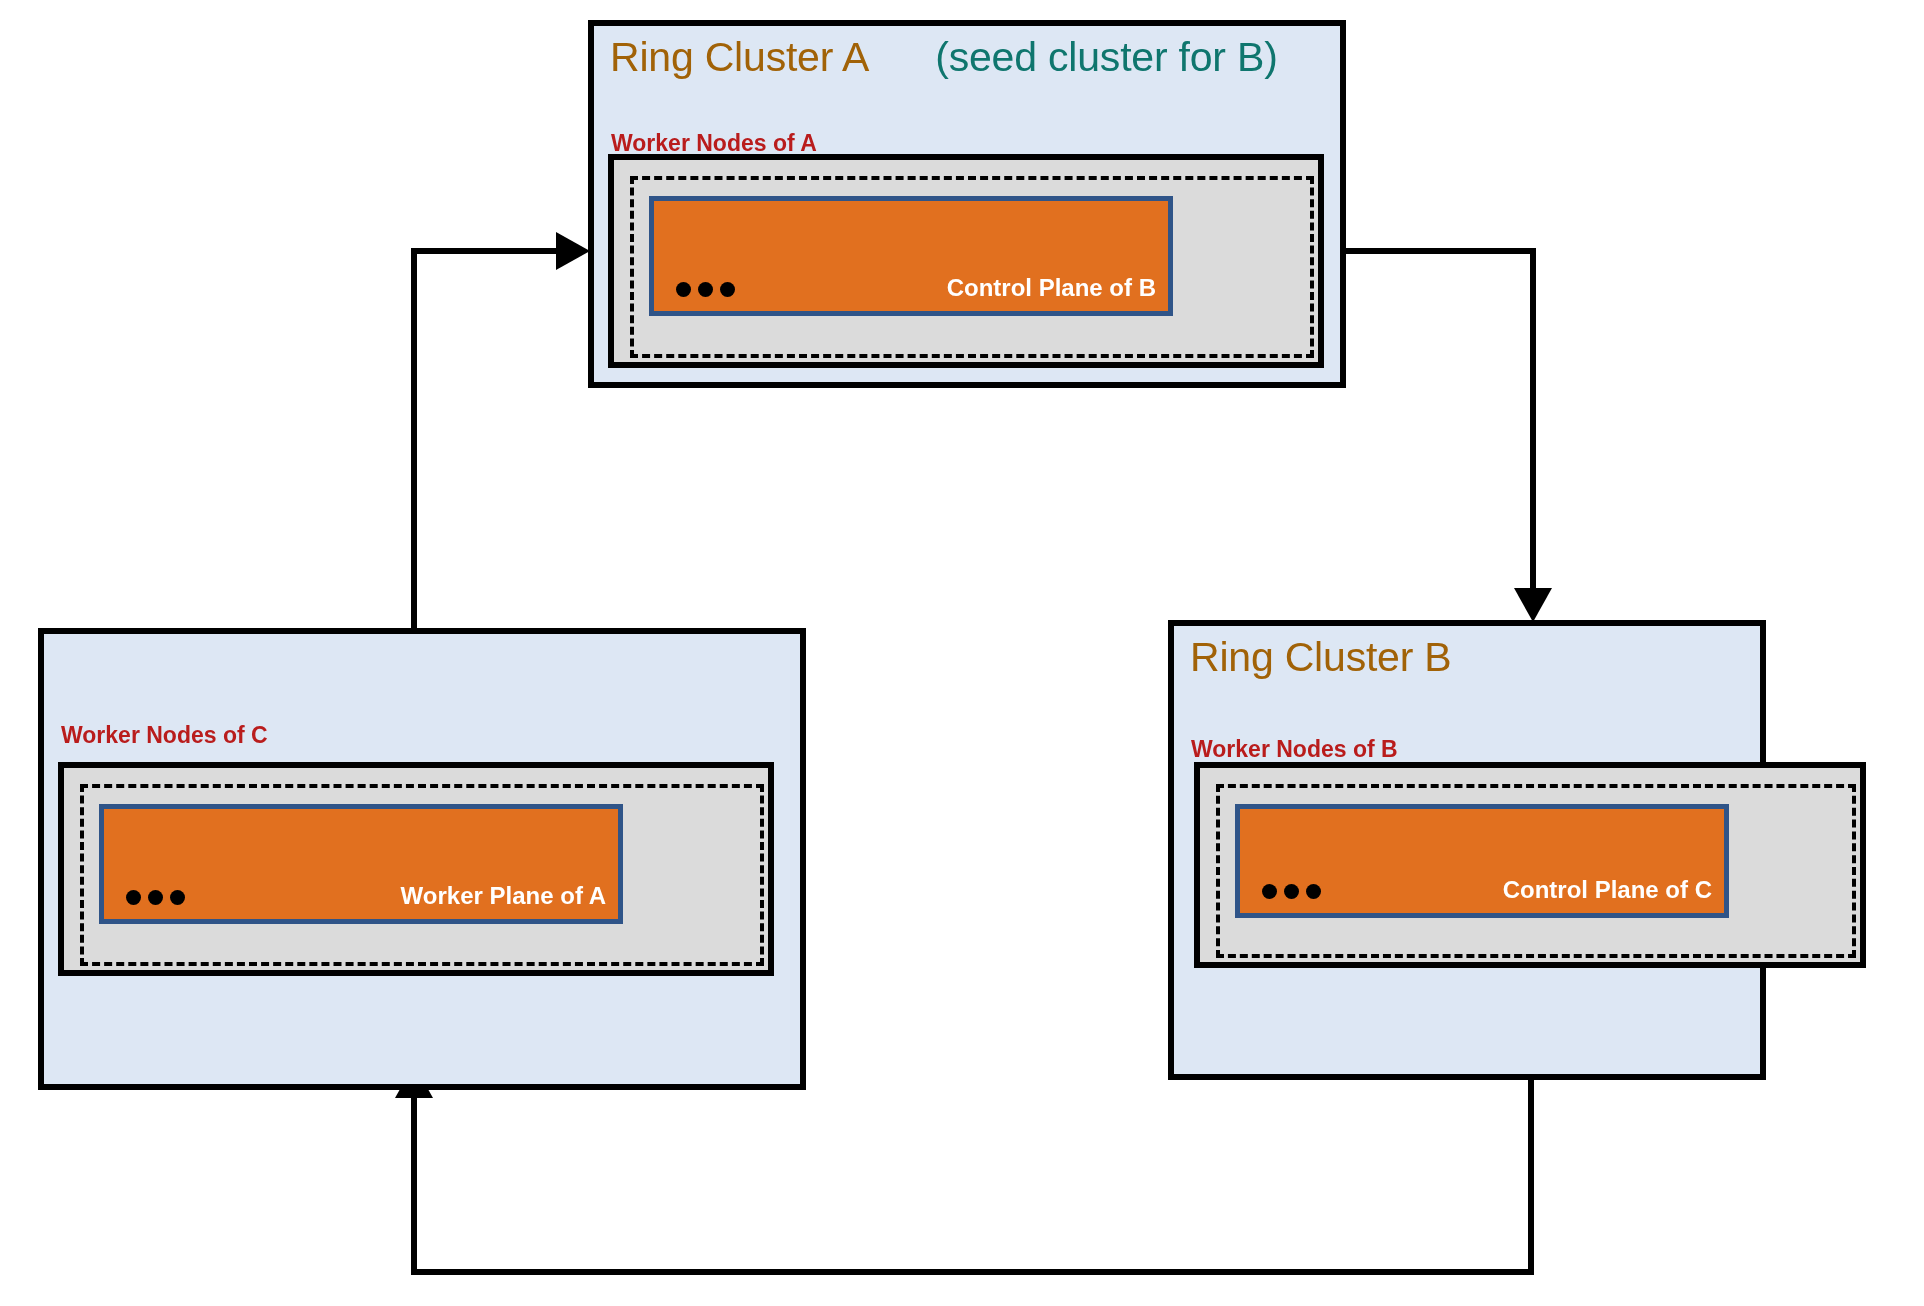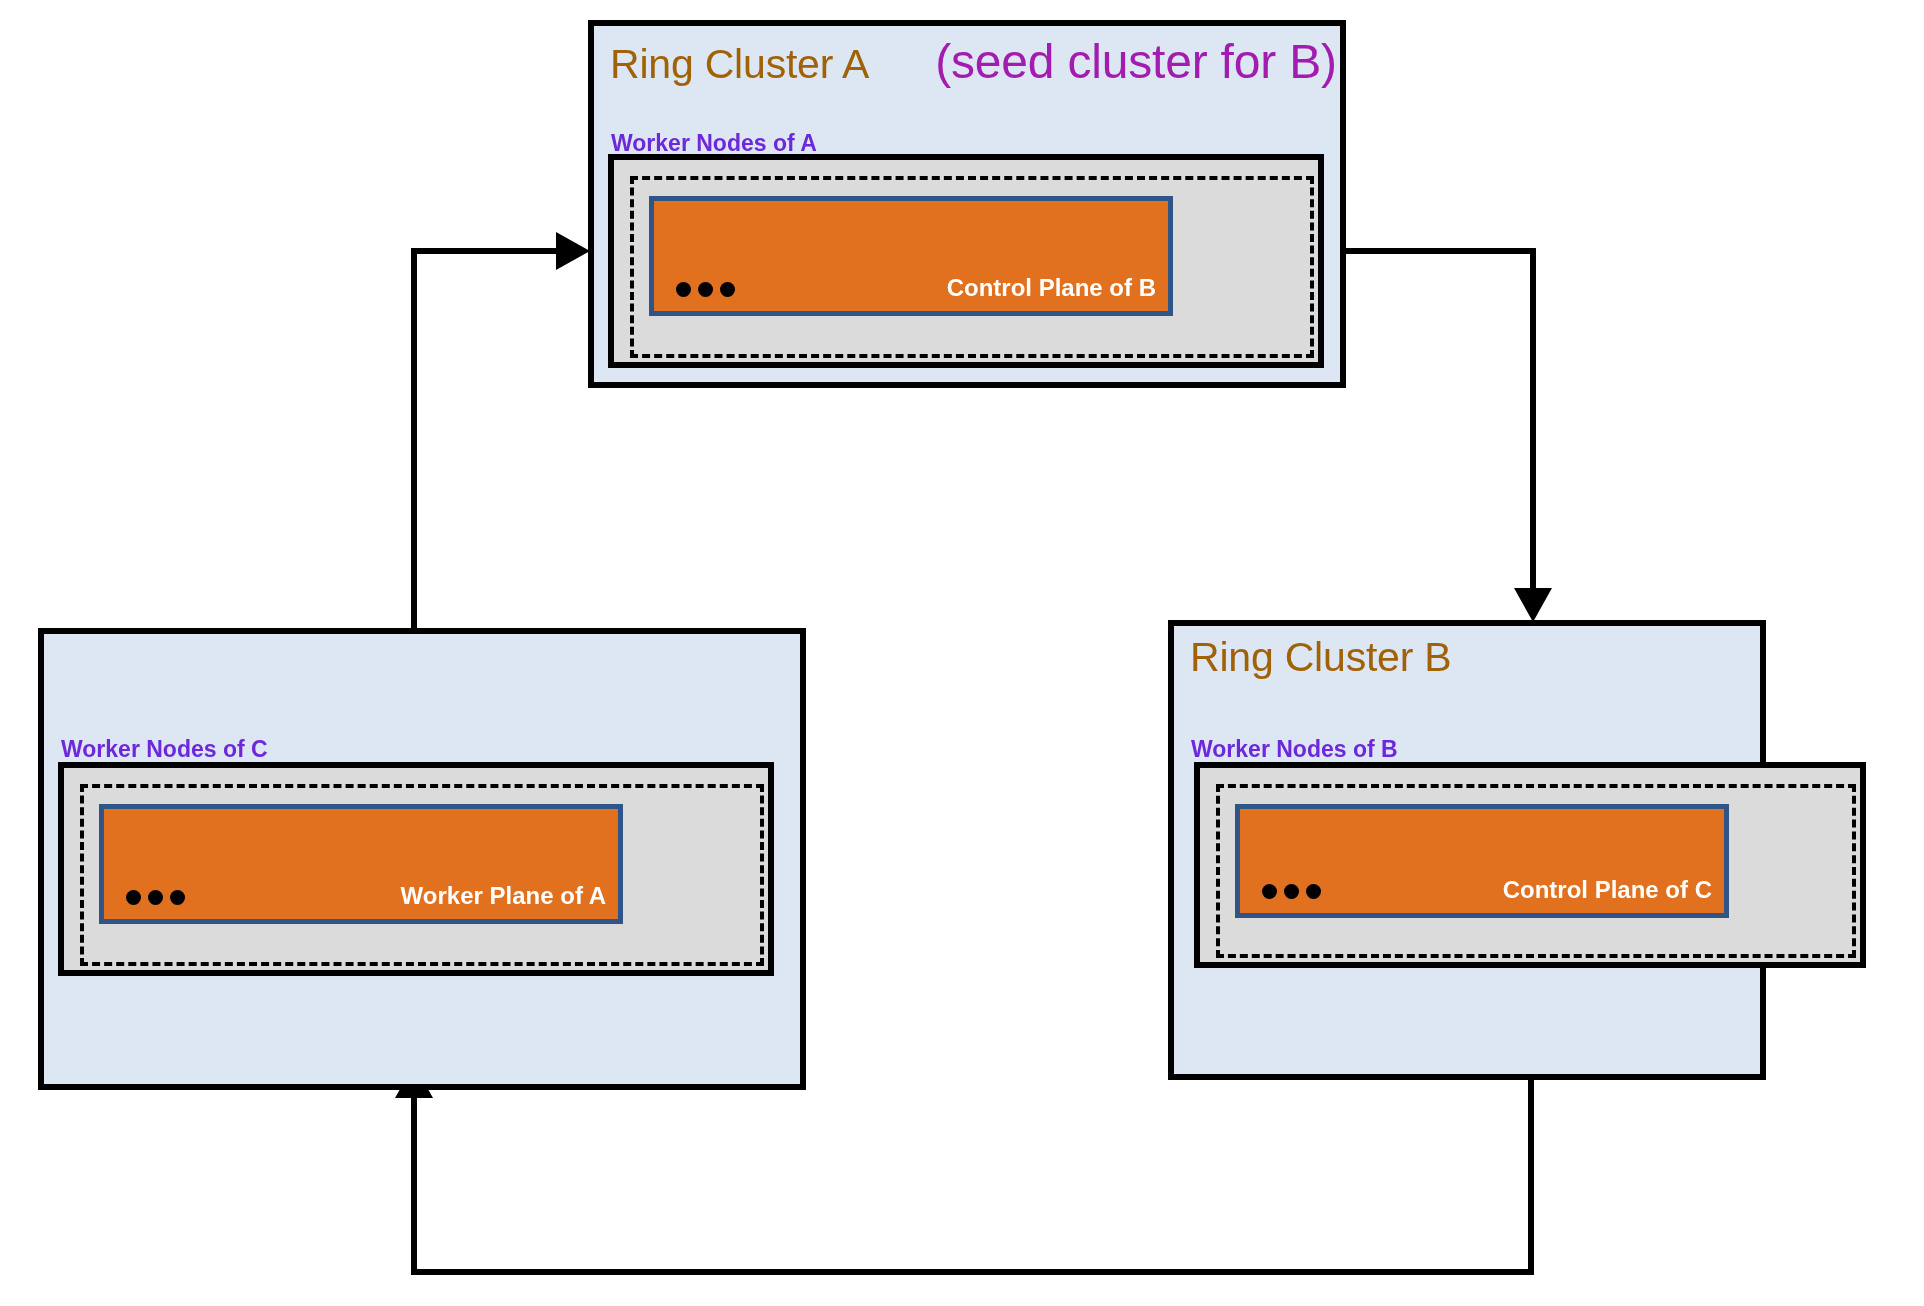--- a/index.html
+++ b/index.html
@@ -38,33 +38,33 @@
     align-items: baseline;
     white-space: nowrap;
   }
   .cluster-title .ct-main {
     font-size: 41px;
     font-weight: 400;
     color: #a16207;
     letter-spacing: -0.2px;
   }
   .cluster-title .ct-sub {
-    font-size: 48px;
+    font-size: 41px;
     font-weight: 400;
-    color: #a21caf;
+    color: #0f766e;
     margin-left: 66px;
     letter-spacing: -0.2px;
   }
 
   .worker-label {
     position: absolute;
     left: 17px;
     font-size: 23px;
     font-weight: bold;
-    color: #6d28d9;
+    color: #b91c1c;
     white-space: nowrap;
   }
 
   
   .worker-box {
     position: absolute;
     box-sizing: border-box;
     background: #dbdbdb;
     border: 6px solid #000000;
   }
@@ -163,21 +163,21 @@
               <i></i>
               <i></i>
           </span>
           <span class="cp-label">Control Plane of B</span>
         </div>
       </div>
     </div>
   </div>
 
   <div class="cluster" style="left:38px; top:628px; width:768px; height:462px;">
-    <div class="worker-label" style="top:102px;text-align:right;">Worker Nodes of C</div>
+    <div class="worker-label" style="top:88px;text-align:right;">Worker Nodes of C</div>
 
     <div class="worker-box" style="left:14px; top:128px; width:716px; height:214px;">
       <div class="dashed-box" style="left:16px; top:16px; width:684px; height:182px;">
         <div class="control-plane" style="left:15px; top:16px; width:524px; height:120px;">
           <span class="cp-dots">
             <i></i>
               <i></i>
               <i></i>
           </span>
           <span class="cp-label">Worker Plane of A</span>

